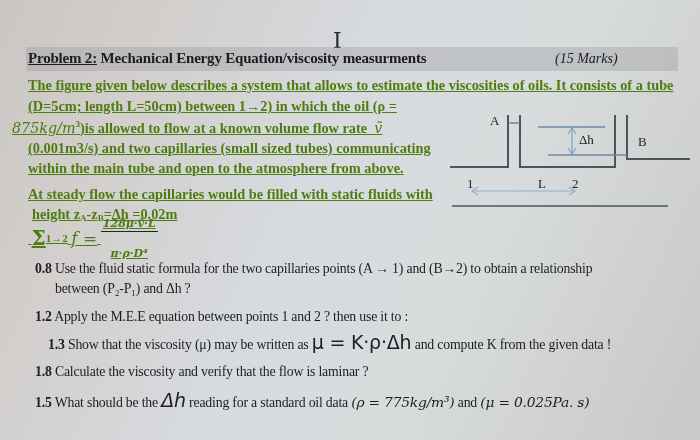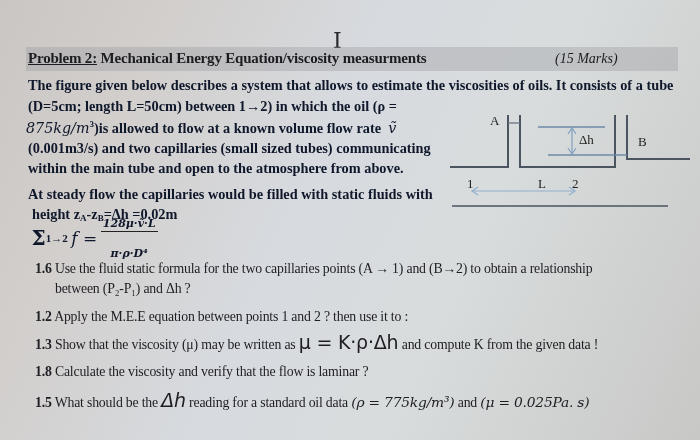--- a/index.html
+++ b/index.html
@@ -19,21 +19,21 @@
       background: rgba(150,150,155,0.35);
     }
     .title {
       left: 28px; top: 50px; font-size: 15px; font-weight: bold;
       letter-spacing: -0.2px;
     }
     .title .pnum { text-decoration: underline; text-align: right; }
     .marks {
       left: 555px; top: 51px; font-size: 14px; font-style: italic;
     }
-    .para { font-size: 14.3px; font-weight: bold; color: #0f172a; }
+    .para { font-size: 14.3px; font-weight: bold; color: #4d7c0f; text-decoration: underline; }
     .q { font-size: 13.8px; color: #1d1d22; letter-spacing: -0.2px; }
     .q b { font-weight: bold; }
     .math { font-style: italic; font-family: "DejaVu Serif", serif; font-weight: normal; }
     .sub { font-size: 9px; vertical-align: -2px; }
     .sup { font-size: 9px; vertical-align: 6px; }
     .frac {
       display: inline-block; vertical-align: middle; text-align: center;
       font-family: "DejaVu Serif", serif; font-style: italic; font-size: 11px;
     }
     .frac .num { display: block; border-bottom: 1.3px solid #222; padding: 0 2px 1px; }
@@ -46,21 +46,21 @@
 <body>
 
 <div class="abs cursor">I</div>
 
 <div class="abs title-bar"></div>
 <div class="abs title"><span class="pnum">Problem 2:</span><span> Mechanical Energy Equation/viscosity measurments</span></div>
 <div class="abs marks">(15 Marks)</div>
 
 <div class="abs para" style="left:28px; top:77px;">The figure given below describes a system that allows to estimate the viscosities of oils. It consists of a tube</div>
 <div class="abs para" style="left:28px; top:98px;">(D=5cm; length L=50cm) between 1→2) in which the oil (ρ =</div>
-<div class="abs para" style="left:26px; top:119px;"><span class="math">875kg/m</span><span class="sup">3</span><span>)is allowed to flow at a known volume flow rate</span> &nbsp;<span class="math">ṽ</span></div>
+<div class="abs para" style="left:12px; top:119px;"><span class="math">875kg/m</span><span class="sup">3</span><span>)is allowed to flow at a known volume flow rate</span> &nbsp;<span class="math">ṽ</span></div>
 <div class="abs para" style="left:28px; top:140px;">(0.001m3/s) and two capillaries (small sized tubes) communicating</div>
 <div class="abs para" style="left:28px; top:160px;">within the main tube and open to the atmosphere from above.</div>
 
 <div class="abs para" style="left:28px; top:186px;">At steady flow the capillaries would be filled with static fluids with</div>
 <div class="abs para" style="left:32px; top:206px;"><span>height z</span><span class="sub">A</span><span>-z</span><span class="sub">B</span><span>=Δh =0.02m</span></div>
 
 <div class="abs para" style="left:28px; top:220px; height:36px; display:flex; align-items:center;">
   &nbsp;
   <span class="sigma">Σ</span><span class="sub" style="font-size:11px;">1→2</span>&nbsp;<span class="math" style="font-size:17px;">f =</span>&nbsp;
   <span class="frac">
@@ -96,22 +96,22 @@
   <g font-family="Liberation Serif, serif" font-size="13" fill="#222">
     <text x="40" y="15">A</text>
     <text x="129" y="34">Δh</text>
     <text x="188" y="36">B</text>
     <text x="17" y="78">1</text>
     <text x="88" y="78">L</text>
     <text x="122" y="78">2</text>
   </g>
 </svg>
 
-<div class="abs q" style="left:35px; top:261px;"><b>1.6</b> <span>Use the fluid static formula for the two capillaries points (A → 1) and (B→2) to obtain a relationship</span></div>
+<div class="abs q" style="left:35px; top:261px;"><b>0.8</b> <span>Use the fluid static formula for the two capillaries points (A → 1) and (B→2) to obtain a relationship</span></div>
 <div class="abs q" style="left:55px; top:281px;">between (P₂-P₁) and Δh ?</div>
 
 <div class="abs q" style="left:35px; top:309px;"><b>1.2</b> <span>Apply the M.E.E equation between points 1 and 2 ? then use it to :</span></div>
 
-<div class="abs q" style="left:35px; top:331px;"><b>1.3</b> <span>Show that the viscosity (μ) may be written as</span> <span class="bigmath">μ = K·ρ·Δh</span> <span>and compute K from the given data !</span></div>
+<div class="abs q" style="left:48px; top:331px;"><b>1.3</b> <span>Show that the viscosity (μ) may be written as</span> <span class="bigmath">μ = K·ρ·Δh</span> <span>and compute K from the given data !</span></div>
 
 <div class="abs q" style="left:35px; top:364px;"><b>1.8</b> <span>Calculate the viscosity and verify that the flow is laminar ?</span></div>
 
 <div class="abs q" style="left:35px; top:389px;"><b>1.5</b> <span>What should be the</span> <span class="bigmath" style="font-style:italic;">Δh</span> <span>reading for a standard oil data</span> <span class="math">(ρ = 775kg/m³)</span> <span>and</span> <span class="math">(μ = 0.025Pa. s)</span></div>
 
 </body></html>

